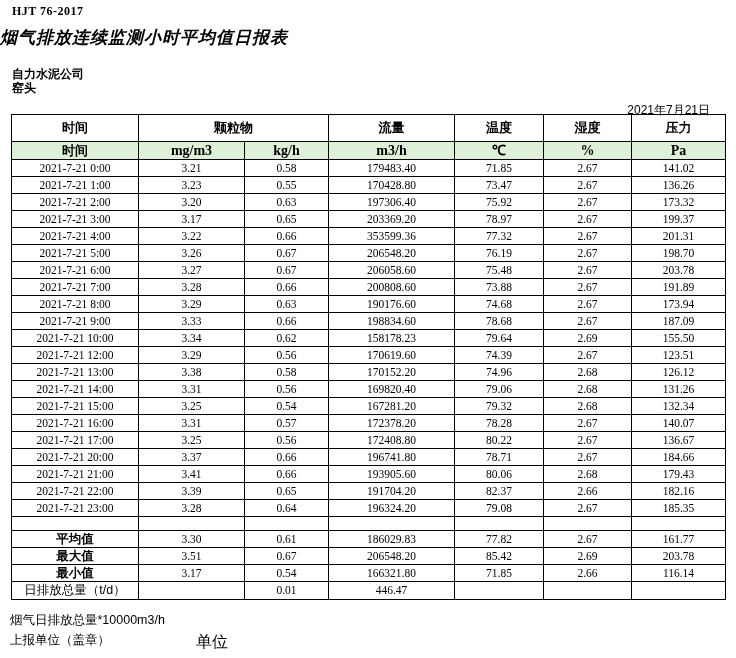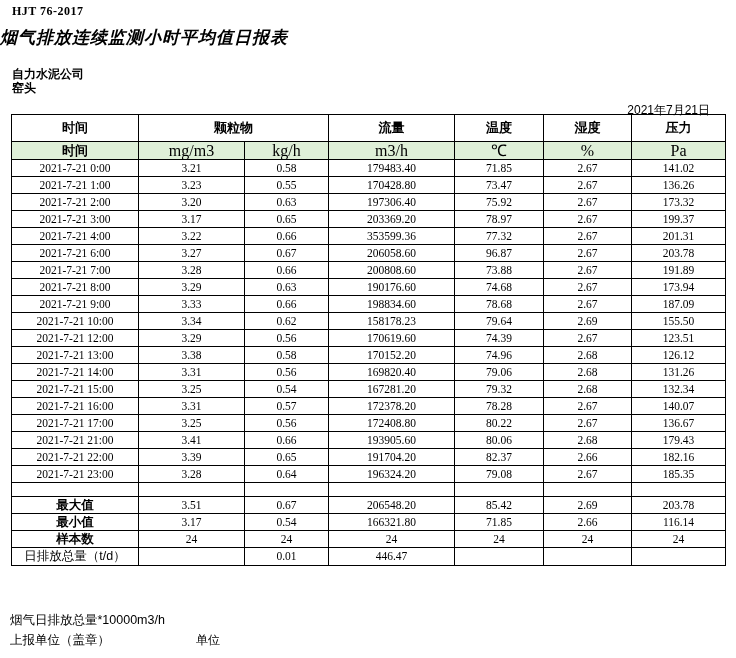--- a/index.html
+++ b/index.html
@@ -85,21 +85,22 @@
     height: 26px;
     line-height: 26px;
     font-size: 13px;
     font-weight: bold;
     font-family: "Liberation Sans", sans-serif;
   }
   tr.unit-row td {
     background: #dff0d8;
     height: 17px;
     line-height: 17px;
-    font-size: 16px;
+    font-size: 14px;
+    font-weight: bold;
   }
   tr.unit-row td.time-unit {
     font-size: 13px;
     font-weight: bold;
     font-family: "Liberation Sans", sans-serif;
   }
   td.time-cell {
     text-align: center;
     letter-spacing: 0px;
   }
@@ -133,21 +134,21 @@
   .footnote2 {
     position: absolute;
     left: 10px;
     top: 632px;
     font-size: 12.5px;
   }
   .unit-label {
     position: absolute;
     left: 196px;
     top: 632px;
-    font-size: 12px;
+    font-size: 16px;
   }
 </style>
 </head>
 <body>
 
 <div class="page">
 
   <div class="std-code">HJT  76-2017</div>
   <div class="doc-title">烟气排放连续监测小时平均值日报表</div>
   <div class="company">自力水泥公司</div>
@@ -222,25 +223,34 @@
       <tr>
         <td class="time-cell">2021-7-21 4:00</td>
         <td>3.22</td>
         <td>0.66</td>
         <td>353599.36</td>
         <td>77.32</td>
         <td>2.67</td>
         <td>201.31</td>
       </tr>
       <tr>
+        <td class="time-cell">2021-7-21 5:00</td>
+        <td>3.26</td>
+        <td>0.67</td>
+        <td>206548.20</td>
+        <td>76.19</td>
+        <td>2.67</td>
+        <td>198.70</td>
+      </tr>
+      <tr>
         <td class="time-cell">2021-7-21 6:00</td>
         <td>3.27</td>
         <td>0.67</td>
         <td>206058.60</td>
-        <td>96.87</td>
+        <td>75.48</td>
         <td>2.67</td>
         <td>203.78</td>
       </tr>
       <tr>
         <td class="time-cell">2021-7-21 7:00</td>
         <td>3.28</td>
         <td>0.66</td>
         <td>200808.60</td>
         <td>73.88</td>
         <td>2.67</td>
@@ -321,20 +331,29 @@
       <tr>
         <td class="time-cell">2021-7-21 17:00</td>
         <td>3.25</td>
         <td>0.56</td>
         <td>172408.80</td>
         <td>80.22</td>
         <td>2.67</td>
         <td>136.67</td>
       </tr>
       <tr>
+        <td class="time-cell">2021-7-21 20:00</td>
+        <td>3.37</td>
+        <td>0.66</td>
+        <td>196741.80</td>
+        <td>78.71</td>
+        <td>2.67</td>
+        <td>184.66</td>
+      </tr>
+      <tr>
         <td class="time-cell">2021-7-21 21:00</td>
         <td>3.41</td>
         <td>0.66</td>
         <td>193905.60</td>
         <td>80.06</td>
         <td>2.68</td>
         <td>179.43</td>
       </tr>
       <tr>
         <td class="time-cell">2021-7-21 22:00</td>
@@ -358,47 +377,47 @@
       <tr class="spacer-row">
         <td></td>
         <td></td>
         <td></td>
         <td></td>
         <td></td>
         <td></td>
         <td></td>
       </tr>
 
+      <tr class="stat-row">
+        <td class="label">平均值</td>
+        <td>3.30</td>
+        <td>0.61</td>
+        <td>186029.83</td>
+        <td>77.82</td>
+        <td>2.67</td>
+        <td>161.77</td>
+      </tr>
       <tr class="stat-row">
         <td class="label">最大值</td>
         <td>3.51</td>
         <td>0.67</td>
         <td>206548.20</td>
         <td>85.42</td>
         <td>2.69</td>
         <td>203.78</td>
       </tr>
       <tr class="stat-row">
         <td class="label">最小值</td>
         <td>3.17</td>
         <td>0.54</td>
         <td>166321.80</td>
         <td>71.85</td>
         <td>2.66</td>
         <td>116.14</td>
       </tr>
-      <tr class="stat-row">
-        <td class="label">样本数</td>
-        <td>24</td>
-        <td>24</td>
-        <td>24</td>
-        <td>24</td>
-        <td>24</td>
-        <td>24</td>
-      </tr>
       <tr class="total-row">
         <td class="label">日排放总量（t/d）</td>
         <td></td>
         <td>0.01</td>
         <td>446.47</td>
         <td></td>
         <td></td>
         <td></td>
       </tr>
     </tbody>

